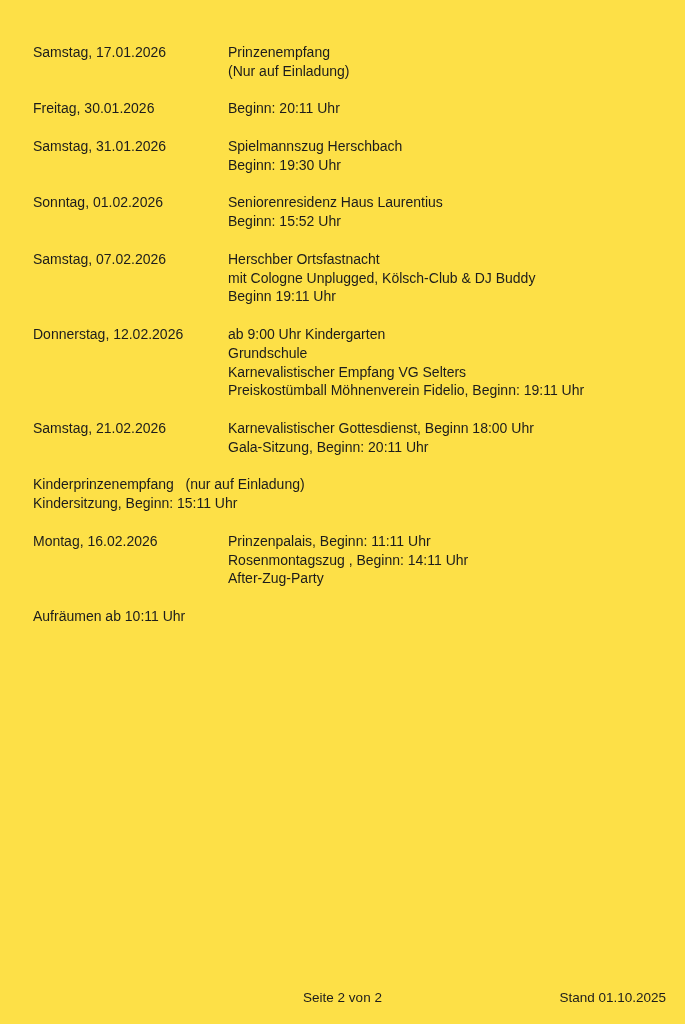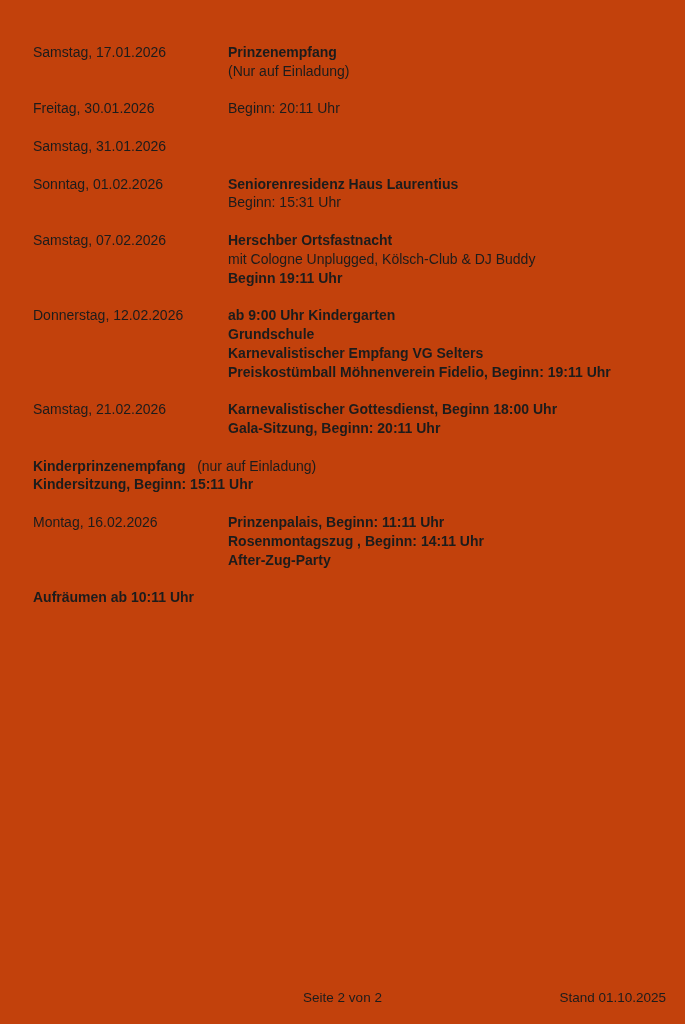--- a/index.html
+++ b/index.html
@@ -9,21 +9,21 @@
   }
   body {
     width: 685px;
     height: 1024px;
     font-family: "Liberation Sans", "DejaVu Sans", sans-serif;
   }
   .page {
     position: relative;
     width: 685px;
     height: 1024px;
-    background: #c2410c;
+    background: #fde047;
     overflow: hidden;
   }
   .content {
     position: absolute;
     top: 43px;
     left: 33px;
     right: 20px;
     font-size: 14px;
     line-height: 18.8px;
   }
@@ -41,21 +41,21 @@
     flex: 1 1 auto;
     min-width: 0;
   }
   .line {
     min-height: 18.8px;
   }
   .seg {
     white-space: pre-wrap; 
   }
   .seg.bold {
-    font-weight: bold;
+    font-weight: normal;
   }
   .footer {
     position: absolute;
     top: 989px;
     left: 0;
     width: 685px;
     font-size: 13.5px;
     line-height: 17px;
   }
   .footer .page-num {
@@ -84,26 +84,30 @@
         </div>
   </div>
       <div class="event-row">
     <div class="event-date">Freitag, 30.01.2026</div>
     <div class="event-lines">
           <div class="line"><span class="seg">Beginn: 20:11 Uhr</span></div>
         </div>
   </div>
       <div class="event-row">
     <div class="event-date">Samstag, 31.01.2026</div>
+    <div class="event-lines">
+          <div class="line"><span class="seg bold">Spielmannszug Herschbach</span></div>
+          <div class="line"><span class="seg">Beginn: 19:30 Uhr</span></div>
+        </div>
   </div>
       <div class="event-row">
     <div class="event-date">Sonntag, 01.02.2026</div>
     <div class="event-lines">
           <div class="line"><span class="seg bold">Seniorenresidenz Haus Laurentius</span></div>
-          <div class="line"><span class="seg">Beginn: 15:31 Uhr</span></div>
+          <div class="line"><span class="seg">Beginn: 15:52 Uhr</span></div>
         </div>
   </div>
       <div class="event-row">
     <div class="event-date">Samstag, 07.02.2026</div>
     <div class="event-lines">
           <div class="line"><span class="seg bold">Herschber Ortsfastnacht</span></div>
           <div class="line"><span class="seg">mit Cologne Unplugged, Kölsch-Club &amp; DJ Buddy</span></div>
           <div class="line"><span class="seg bold">Beginn 19:11 Uhr</span></div>
         </div>
   </div>

